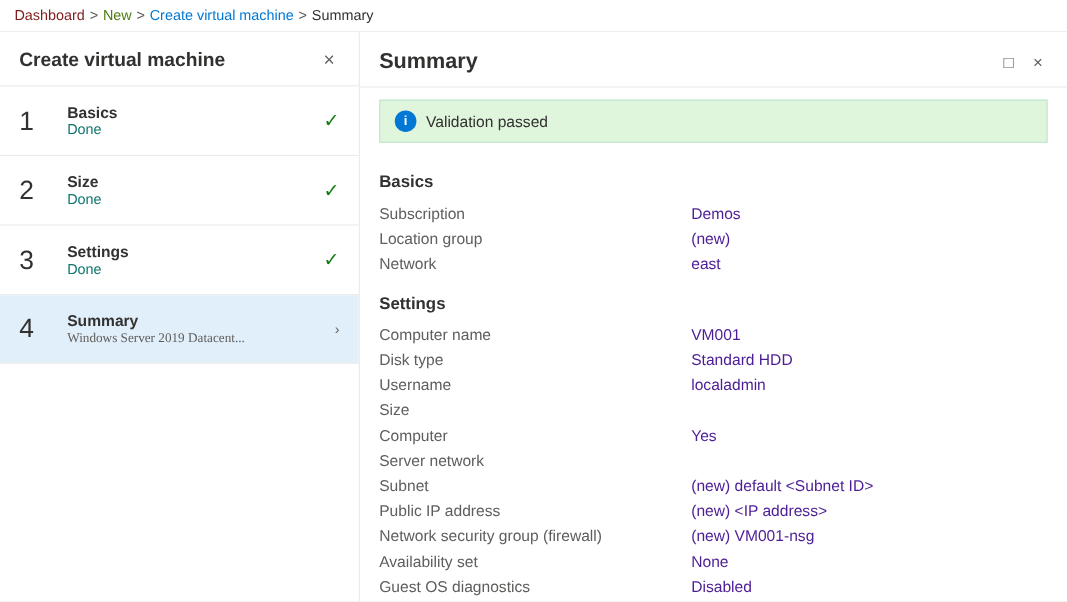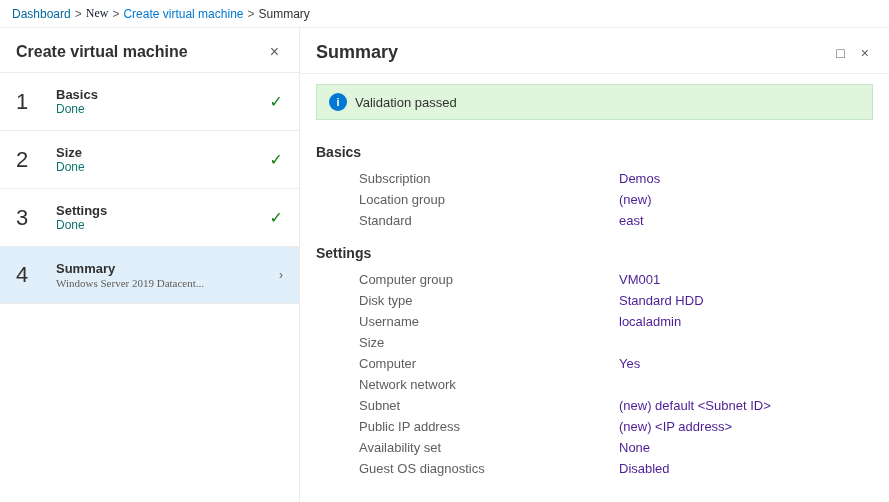--- a/index.html
+++ b/index.html
@@ -193,42 +193,41 @@
       margin-bottom: 8px;
     }
 
     .data-table {
       width: 100%;
     }
 
     .data-row {
       display: flex;
       padding: 3px 0;
-      margin-left: 43px;
     }
 
     .data-label {
       width: 260px;
       color: #605e5c;
       font-size: 13px;
       flex-shrink: 0;
     }
 
     .data-value {
       color: #4c1d95;
       font-size: 13px;
     }
   </style>
 </head>
 <body>
 
 <div class="breadcrumb">
-  <a style="color:#0369a1;text-decoration:none;">Dashboard</a>
+  <a style="color:#7f1d1d;text-decoration:none;">Dashboard</a>
   <span class="sep">&gt;</span>
-  <a style="color:#0f172a;text-decoration:none;font-family:Liberation Serif, serif;">New</a>
+  <a style="color:#4d7c0f;text-decoration:none;">New</a>
   <span class="sep">&gt;</span>
   <a style="color:#0078d4;text-decoration:none;">Create virtual machine</a>
   <span class="sep">&gt;</span>
   <span class="current">Summary</span>
 </div>
 
 <div class="main-container">
 
   <div class="left-panel">
     <div class="left-header">
@@ -296,58 +295,62 @@
       <div class="data-table">
         <div class="data-row">
           <span class="data-label">Subscription</span>
           <span class="data-value">Demos</span>
         </div>
         <div class="data-row">
           <span class="data-label">Location group</span>
           <span class="data-value">(new)</span>
         </div>
         <div class="data-row">
-          <span class="data-label">Standard</span>
+          <span class="data-label">Network</span>
           <span class="data-value">east</span>
         </div>
       </div>
 
       <div class="section-title">Settings</div>
       <div class="data-table">
         <div class="data-row">
-          <span class="data-label">Computer group</span>
+          <span class="data-label">Computer name</span>
           <span class="data-value">VM001</span>
         </div>
         <div class="data-row">
           <span class="data-label">Disk type</span>
           <span class="data-value">Standard HDD</span>
         </div>
         <div class="data-row">
           <span class="data-label">Username</span>
           <span class="data-value">localadmin</span>
         </div>
         <div class="data-row">
           <span class="data-label">Size</span>
         </div>
         <div class="data-row">
           <span class="data-label">Computer</span>
           <span class="data-value">Yes</span>
         </div>
         <div class="data-row">
-          <span class="data-label">Network network</span>
+          <span class="data-label">Server network</span>
         </div>
         <div class="data-row">
           <span class="data-label">Subnet</span>
           <span class="data-value">(new) default &lt;Subnet ID&gt;</span>
         </div>
         <div class="data-row">
           <span class="data-label">Public IP address</span>
           <span class="data-value">(new) &lt;IP address&gt;</span>
         </div>
         <div class="data-row">
+          <span class="data-label">Network security group (firewall)</span>
+          <span class="data-value">(new) VM001-nsg</span>
+        </div>
+        <div class="data-row">
           <span class="data-label">Availability set</span>
           <span class="data-value">None</span>
         </div>
         <div class="data-row">
           <span class="data-label">Guest OS diagnostics</span>
           <span class="data-value">Disabled</span>
         </div>
         <div class="data-row">
           
           

